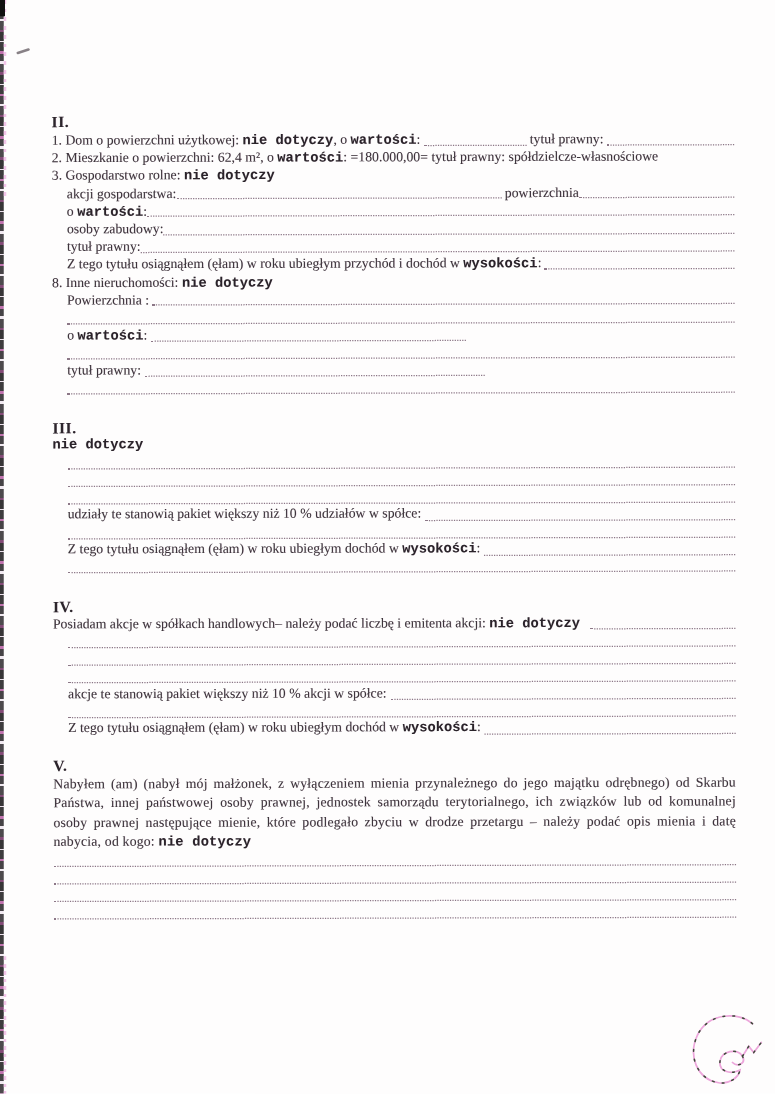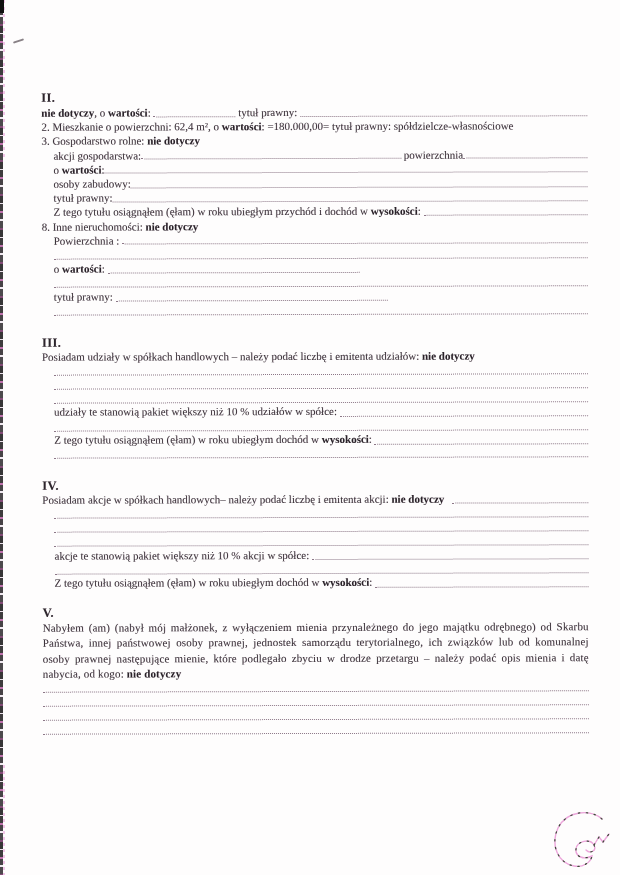--- a/index.html
+++ b/index.html
@@ -44,21 +44,21 @@
   .sec-heading{
     font-weight:bold;font-size:12.5px;color:#2c252c;letter-spacing:.4px;
     height:15px;line-height:15px;
   }
   .line{display:flex;align-items:baseline;white-space:pre;}
   .sec-II .line{height:14.2px;line-height:14.2px;}
   .sec-III .line,.sec-IV .line{height:13.9px;line-height:13.9px;}
   .sec-V .line{height:14px;line-height:14px;}
   .line.ind{padding-left:12px;}
   .t{white-space:pre;}
-  .b{font-weight:bold;color:#2a232a;}
+  .b{font-weight:bold;color:#2a232a;font-family:Liberation Mono, monospace;}
   .dots{
     align-self:flex-end;height:0;
     border-bottom:1.6px dotted #8c7787;
     margin-bottom:2.5px;min-width:0;
     flex:0 1 auto;
   }
   .para{
     text-align:justify;line-height:15.2px;white-space:normal;
     letter-spacing:.15px;
   }
@@ -71,39 +71,39 @@
 <div class="page">
   <div class="edge-strip"></div>
   <div class="edge-strip2"></div>
   <div class="edge-strip3"></div>
   <div class="corner-mark"></div>
   <div class="pen-tick"></div>
 
   <div class="content" style="color: rgb(61, 52, 60);">
       <section class="sec sec-II">
         <div class="sec-heading">II.</div>
-        <div class="line"><span class="t b">nie dotyczy</span><span class="t">, o </span><span class="t b">wartości</span><span class="t">: </span><span class="dots" style="width: 82px; flex: 0 0 auto;"></span><span class="t"> tytuł prawny: </span><span class="dots" style="flex: 1 1 20px;"></span></div>
+        <div class="line"><span class="t">1. Dom o powierzchni użytkowej: </span><span class="t b">nie dotyczy</span><span class="t">, o </span><span class="t b">wartości</span><span class="t">: </span><span class="dots" style="width: 82px; flex: 0 0 auto;"></span><span class="t"> tytuł prawny: </span><span class="dots" style="flex: 1 1 20px;"></span></div>
         <div class="line"><span class="t">2. Mieszkanie o powierzchni: 62,4 m², o </span><span class="t b">wartości</span><span class="t">: =180.000,00= tytuł prawny: spółdzielcze-własnościowe</span></div>
         <div class="line"><span class="t">3. Gospodarstwo rolne: </span><span class="t b">nie dotyczy</span></div>
         <div class="line ind"><span class="t">akcji gospodarstwa:</span><span class="dots" style="flex: 2.3 1 20px;"></span><span class="t"> powierzchnia</span><span class="dots" style="flex: 1 1 20px;"></span></div>
         <div class="line ind"><span class="t">o </span><span class="t b">wartości</span><span class="t">:</span><span class="dots" style="flex: 1 1 20px;"></span></div>
         <div class="line ind"><span class="t">osoby zabudowy:</span><span class="dots" style="flex: 1 1 20px;"></span></div>
         <div class="line ind"><span class="t">tytuł prawny:</span><span class="dots" style="flex: 1 1 20px;"></span></div>
         <div class="line ind"><span class="t">Z tego tytułu osiągnąłem (ęłam) w roku ubiegłym przychód i dochód w </span><span class="t b">wysokości</span><span class="t">: </span><span class="dots" style="flex: 1 1 20px;"></span></div>
         <div class="line"><span class="t">8. Inne nieruchomości: </span><span class="t b">nie dotyczy</span></div>
         <div class="line ind"><span class="t">Powierzchnia : </span><span class="dots" style="flex: 1 1 20px;"></span></div>
         <div class="line ind"><span class="dots" style="flex: 1 1 20px;"></span></div>
         <div class="line ind"><span class="t">o </span><span class="t b">wartości</span><span class="t">: </span><span class="dots" style="width: 252px; flex: 0 0 auto;"></span></div>
         <div class="line ind"><span class="dots" style="flex: 1 1 20px;"></span></div>
         <div class="line ind"><span class="t">tytuł prawny: </span><span class="dots" style="width: 272px; flex: 0 0 auto;"></span></div>
         <div class="line ind"><span class="dots" style="flex: 1 1 20px;"></span></div>
       </section>
       <section class="sec sec-III" style="margin-top: 17px;">
         <div class="sec-heading">III.</div>
-        <div class="line"><span class="t">Posiadam udziały w spółkach handlowych – należy podać liczbę i emitenta udziałów: </span><span class="t b">nie dotyczy</span></div>
+        <div class="line"><span class="t b">nie dotyczy</span></div>
         <div class="line ind"><span class="dots" style="flex: 1 1 20px;"></span></div>
         <div class="line ind"><span class="dots" style="flex: 1 1 20px;"></span></div>
         <div class="line ind"><span class="dots" style="flex: 1 1 20px;"></span></div>
         <div class="line ind"><span class="t">udziały te stanowią pakiet większy niż 10 % udziałów w spółce: </span><span class="dots" style="flex: 1 1 20px;"></span></div>
         <div class="line ind"><span class="dots" style="flex: 1 1 20px;"></span></div>
         <div class="line ind"><span class="t">Z tego tytułu osiągnąłem (ęłam) w roku ubiegłym dochód w </span><span class="t b">wysokości</span><span class="t">: </span><span class="dots" style="flex: 1 1 20px;"></span></div>
         <div class="line ind"><span class="dots" style="flex: 1 1 20px;"></span></div>
       </section>
       <section class="sec sec-IV" style="margin-top: 17px;">
         <div class="sec-heading">IV.</div>

